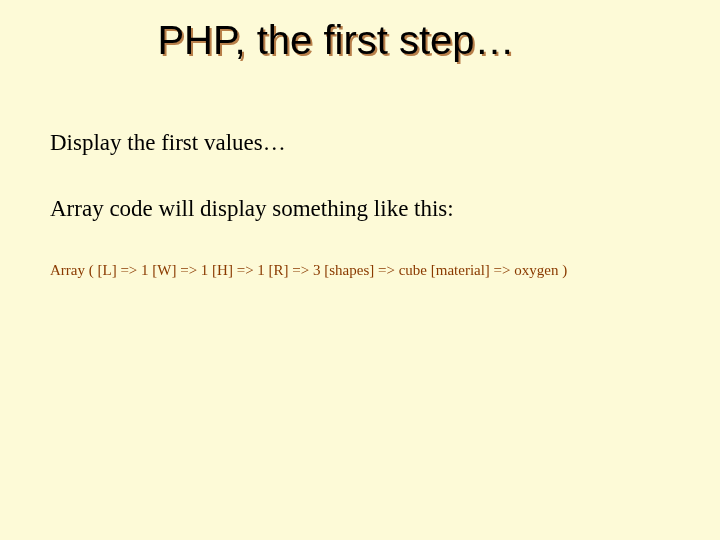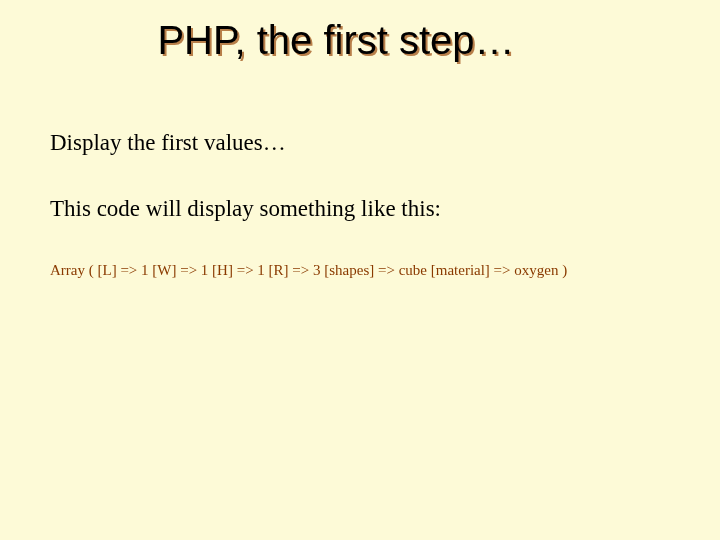--- a/index.html
+++ b/index.html
@@ -75,17 +75,17 @@
 
 <div class="slide">
 
   <div class="title">
     <span class="shadow">PHP, the first step…</span>
     <span class="front">PHP, the first step…</span>
   </div>
 
   <div class="body">
     <div class="para">Display the first values…</div>
-    <div class="para">This code will display something like this:</div>
+    <div class="para">Array code will display something like this:</div>
     <div class="output">Array ( [L] =&gt; 1 [W] =&gt; 1 [H] =&gt; 1 [R] =&gt; 3 [shapes] =&gt; cube [material] =&gt; oxygen )</div>
   </div>
 
 </div>
 
 </body></html>

